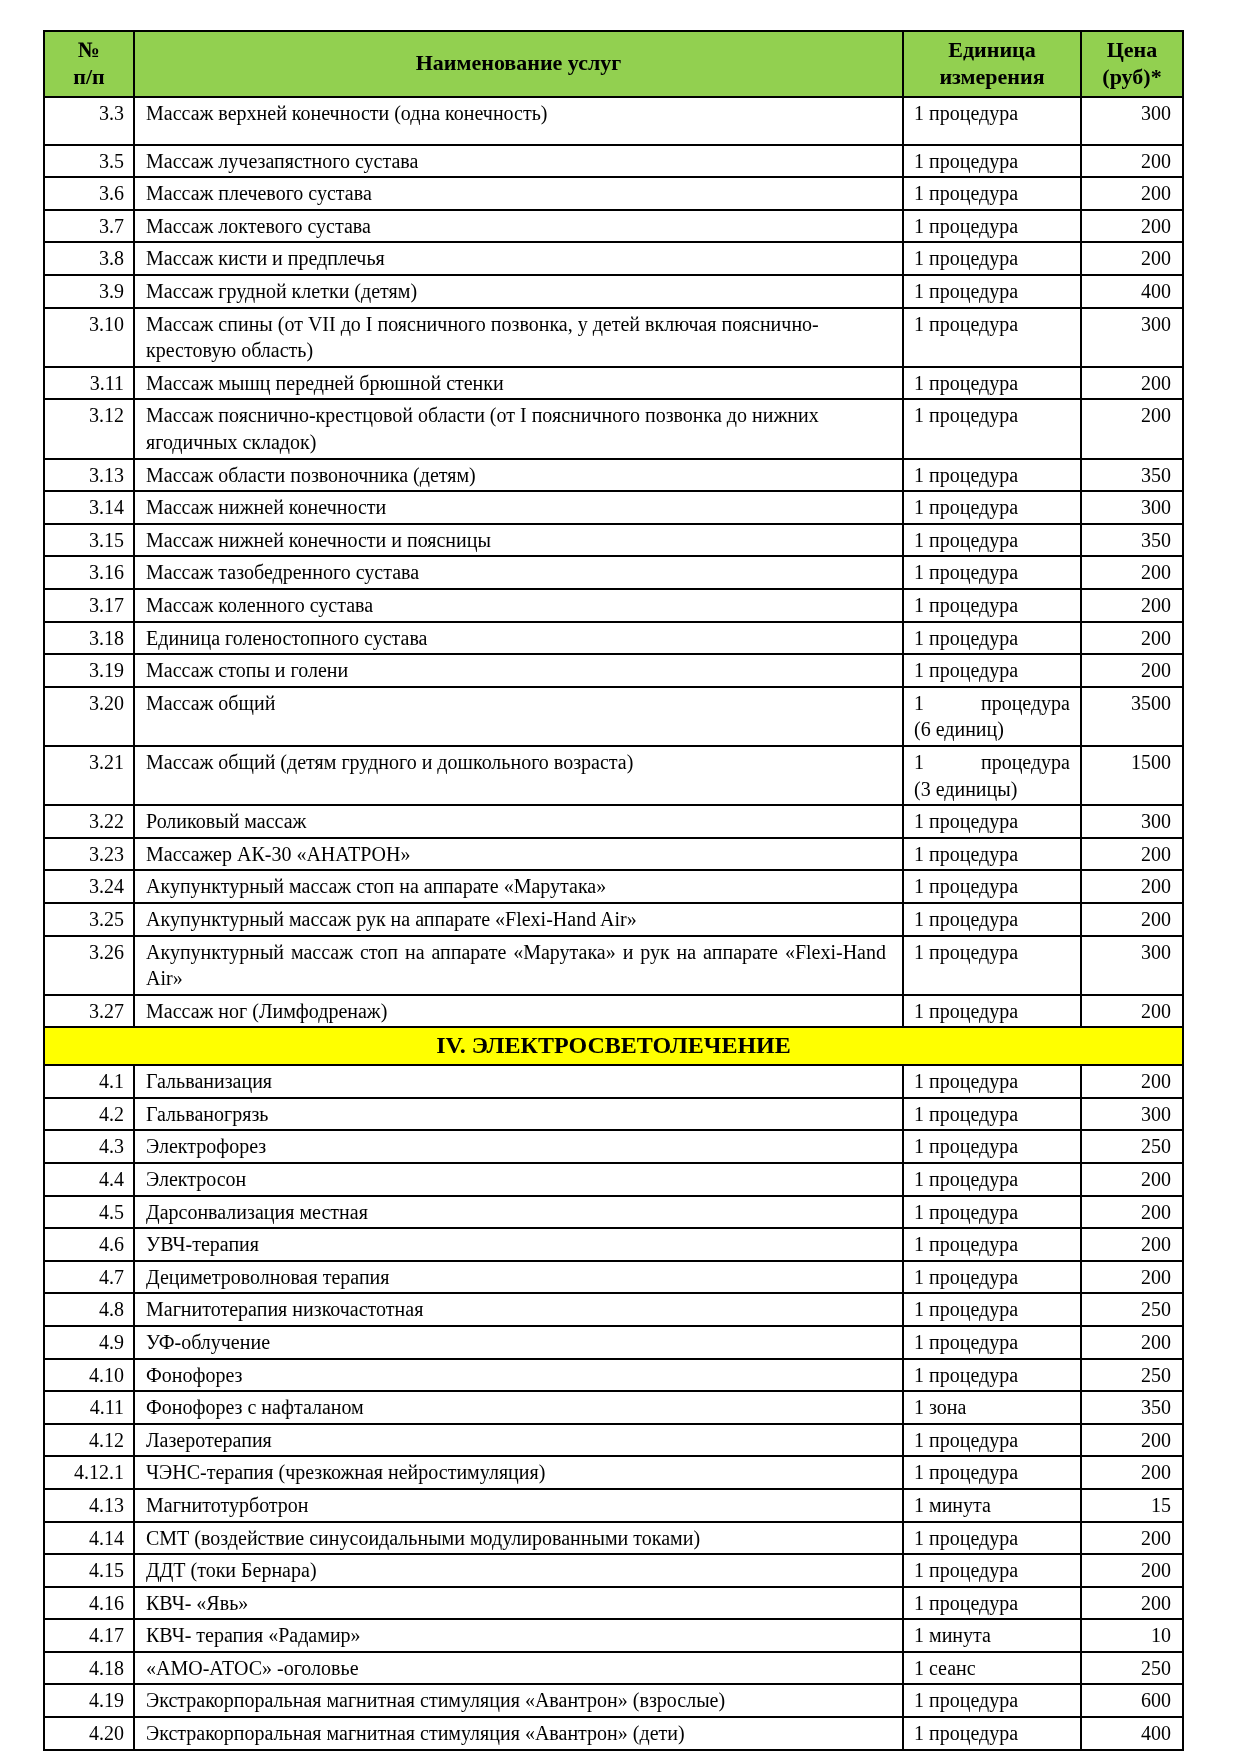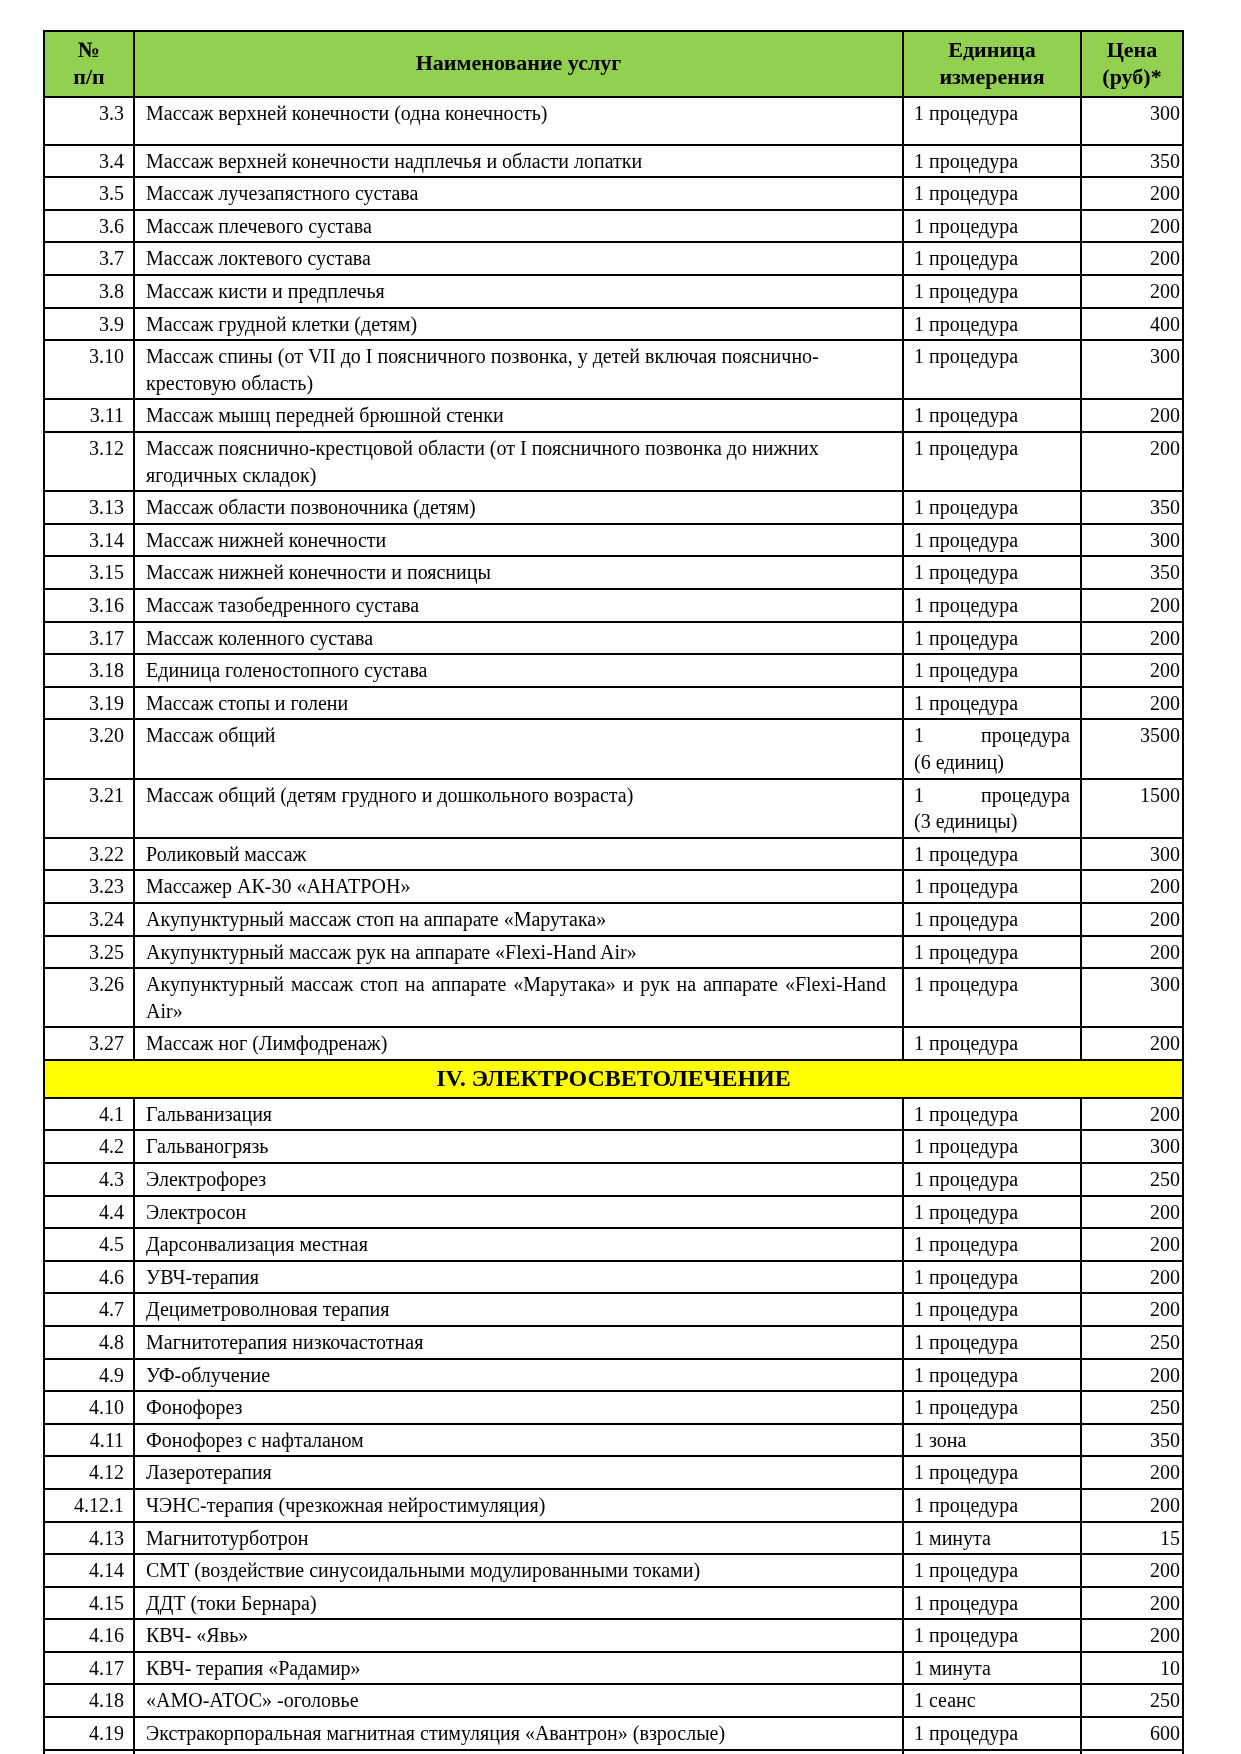--- a/index.html
+++ b/index.html
@@ -43,21 +43,21 @@
     padding:2px 8px;
     background:#fff;
   }
   tr.item td { height:30px; }
   tr.tall td { height:48px;margin-top:40px; }
 
   td.num   { text-align:right; padding-right:9px; white-space:nowrap; }
   td.name  { text-align:left;  padding-left:11px; padding-right:16px; }
   td.name.justify { text-align:justify; }
   td.unit  { text-align:left;  padding-left:10px; padding-right:10px; }
-  td.price { text-align:right; padding-right:2px; }
+  td.price { text-align:right; padding-right:11px; }
 
   tr.section td {
     background:#FFFF00;
     text-align:center;
     vertical-align:middle;
     font-weight:bold;
     font-size:24px;
     height:36px;
     padding:2px 0;
   }
@@ -87,26 +87,20 @@
       </tr>
     </thead>
     <tbody id="rows-body">
         <tr class="item tall">
           <td class="num">3.3</td>
           <td class="name">Массаж верхней конечности (одна конечность)</td>
           <td class="unit">1 процедура</td>
           <td class="price">300</td>
         </tr>
         <tr class="item">
-          <td class="num">3.4</td>
-          <td class="name">Массаж верхней конечности надплечья и области лопатки</td>
-          <td class="unit">1 процедура</td>
-          <td class="price">350</td>
-        </tr>
-        <tr class="item">
           <td class="num">3.5</td>
           <td class="name">Массаж лучезапястного сустава</td>
           <td class="unit">1 процедура</td>
           <td class="price">200</td>
         </tr>
         <tr class="item">
           <td class="num">3.6</td>
           <td class="name">Массаж плечевого сустава</td>
           <td class="unit">1 процедура</td>
           <td class="price">200</td>

